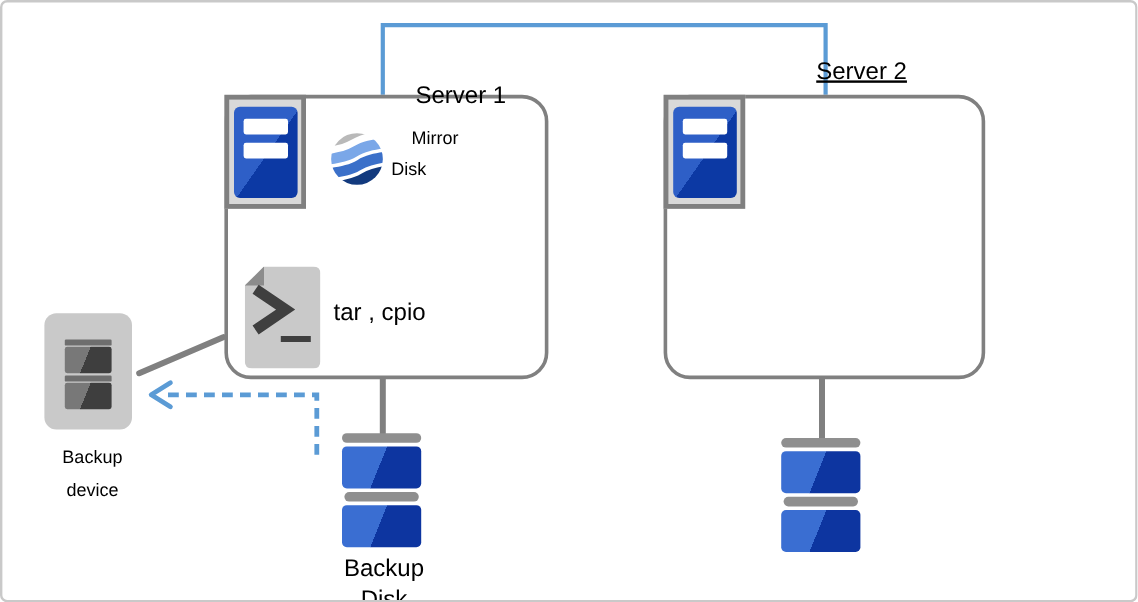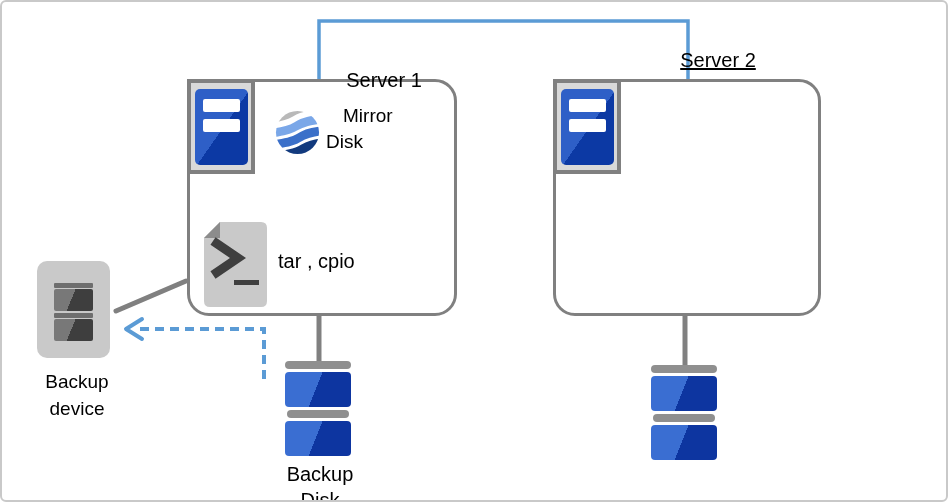--- a/index.html
+++ b/index.html
@@ -29,21 +29,21 @@
   }
   .tower {
     width:53px; height:76px; border-radius:5px;
     background:linear-gradient(125deg, var(--tower_light) 52%, var(--tower_dark) 52%);
     box-sizing:border-box; padding-top:10px;
     display:flex; flex-direction:column; gap:7px; align-items:center;
   }
   .tower-bar { width:37px; height:13px; background:#fff; border-radius:2px; }
 
   .label {
-    position:absolute; font-size:19px; line-height:26px; white-space:nowrap;
+    position:absolute; font-size:15px; line-height:26px; white-space:nowrap;
   }
   .label.center { text-align:center; white-space:normal; }
   .server-label { font-size:20px; }
   .big { font-size:20px; }
 
   .disk { position:absolute; width:66px; display:flex; flex-direction:column; }
   .disk-cap { height:8px; border-radius:4px; background:var(--cap_gray); margin-bottom:3px; }
   .disk-box {
     height:35px; border-radius:4px; margin-bottom:3px;
     background:linear-gradient(112deg, var(--disk_light) 47%, var(--disk_dark) 47%);

